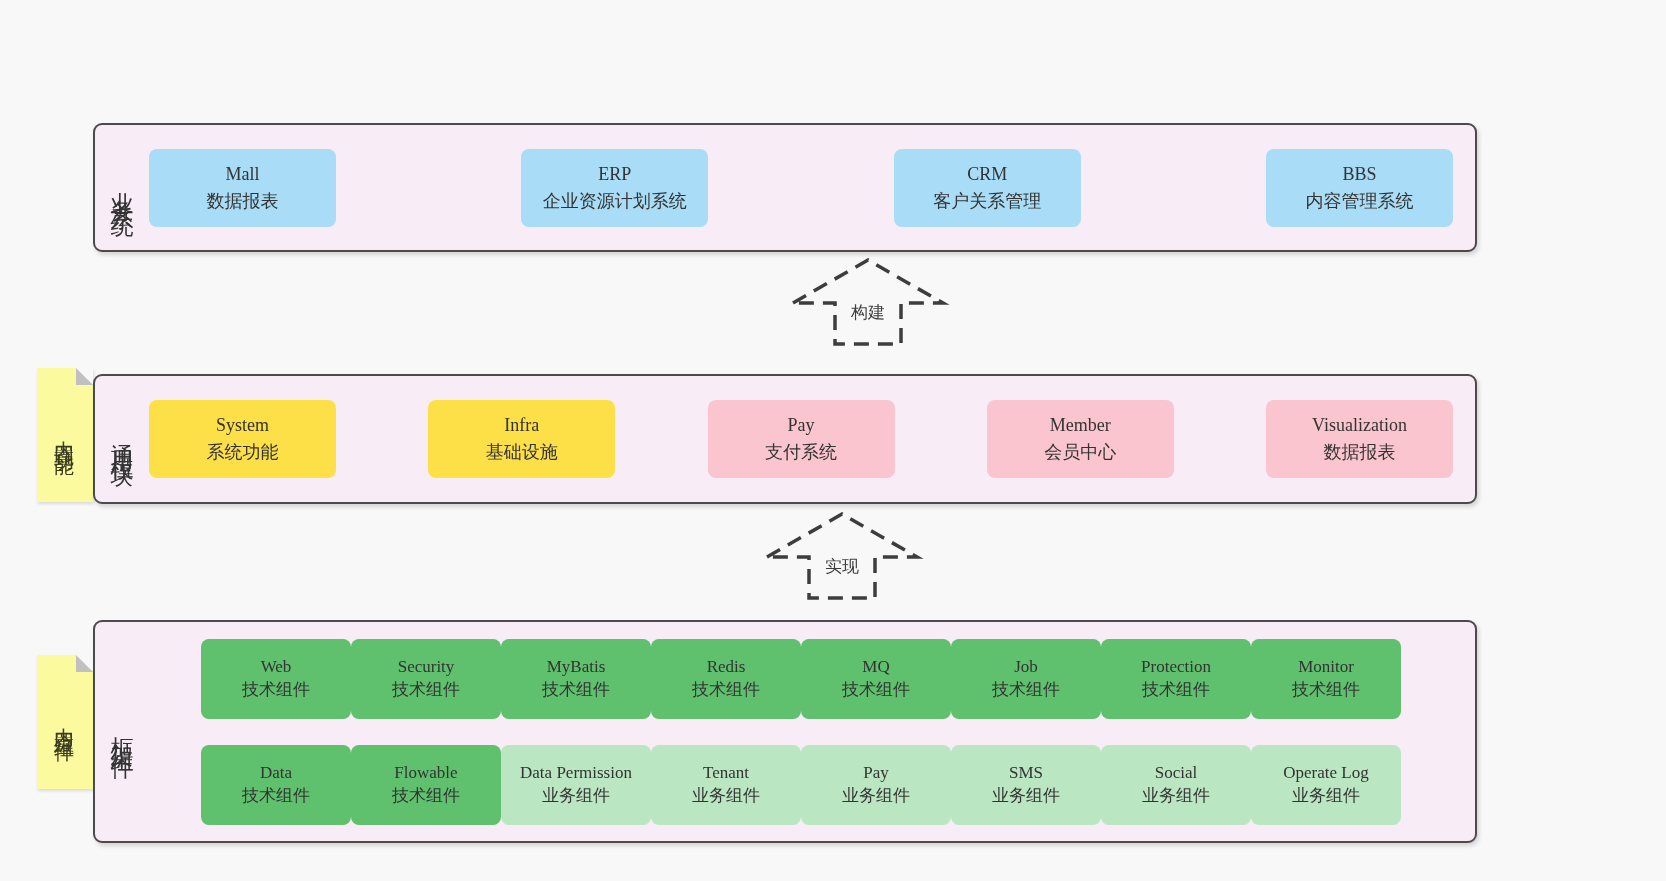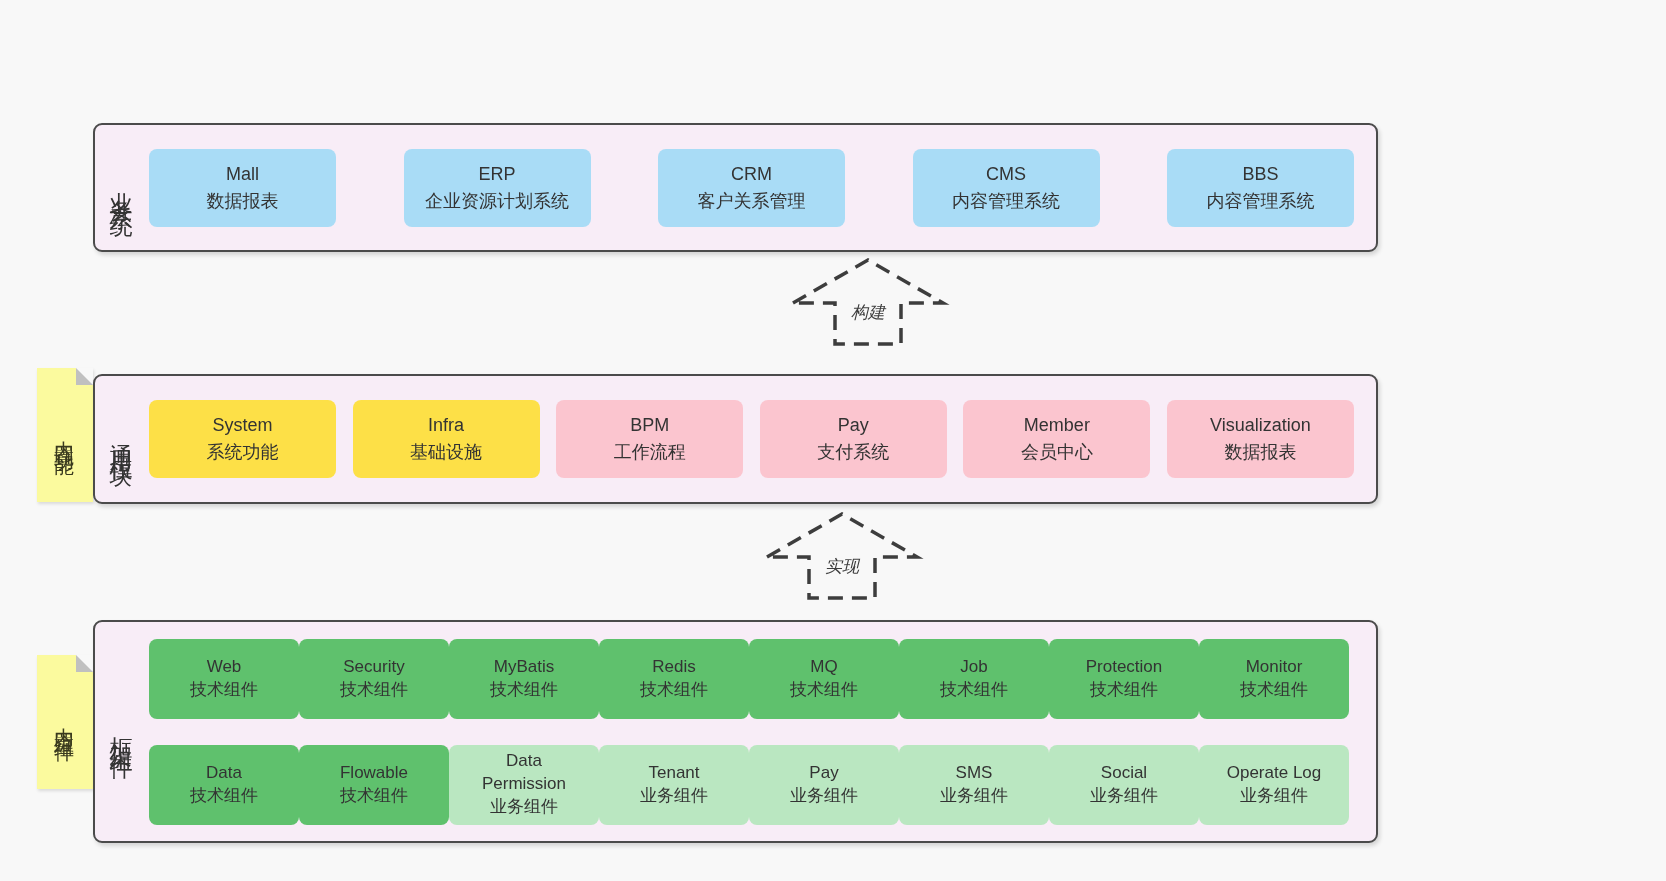--- a/index.html
+++ b/index.html
@@ -5,27 +5,28 @@
   * { margin:0; padding:0; box-sizing:border-box; }
   html,body { width:1666px; height:881px; overflow:hidden; }
   body {
     background:#f8f8f8;
     font-family:"Liberation Sans","DejaVu Sans",sans-serif;
     color:#333;
     position:relative;
   }
   .layer {
     position:absolute;
-    left:93px; width:1285px;
+    left:93px; width:1384px;
     background:#f8edf7;
     border:2px solid #4b4b4b;
     border-radius:9px;
     box-shadow:2px 3px 4px rgba(0,0,0,.14);
     display:flex;
     z-index:2;
+    font-family:Liberation Serif, serif;
   }
   .layer-business   { top:123px; height:129px; }
   .layer-modules    { top:374px; height:130px; }
   .layer-components { top:620px; height:223px; }
 
   .layer-label {
     width:54px; flex:none;
     display:flex; align-items:center; justify-content:center;
   }
   .layer-label span {
@@ -42,21 +43,21 @@
     text-align:center; font-size:18px; line-height:1.5; color:#333;
   }
   .box.blue  { background:#a9dcf6; }
   .box.red   { background:#fde047; }
   .box.pink  { background:#fbc5cf; }
 
   .rows {
     flex:1; display:flex; flex-direction:column;
     justify-content:center; gap:26px; padding-right:22px;
   }
-  .boxes-row-sm { display:flex; justify-content:flex-start; }
+  .boxes-row-sm { display:flex; justify-content:center; }
   .box-sm {
     width:150px; height:80px; border-radius:8px; padding:0 14px;
     display:flex; flex-direction:column; align-items:center; justify-content:center;
     text-align:center; font-size:17px; line-height:1.35; color:#333;
   }
   .box-sm.green      { background:#5fc16d; }
   .box-sm.lightgreen { background:#bae7c1; }
 
   .sticky {
     position:absolute; left:37px; width:56px; height:134px;
@@ -77,21 +78,20 @@
   }
 
   .arrow { position:absolute; width:170px; height:92px; z-index:1; }
   .arrow-1 { left:783px; top:256px; }
   .arrow-2 { left:757px; top:510px; }
   .arrow svg { display:block; }
   .arrow-label {
     position:absolute; left:50%; top:44px; transform:translateX(-50%);
     background:#f8f8f8; padding:1px 5px; font-size:17px; color:#3d3d3d;
     white-space:nowrap;
-    font-style:italic;
   }
 </style>
 </head>
 <body>
 
 <div>
 
   <section class="layer layer-business">
     <div class="layer-label">
       <span>业务系统</span>
@@ -101,24 +101,20 @@
         <span>Mall</span>
         <span>数据报表</span>
       </div>
       <div class="box blue">
         <span>ERP</span>
         <span>企业资源计划系统</span>
       </div>
       <div class="box blue">
         <span>CRM</span>
         <span>客户关系管理</span>
-      </div>
-      <div class="box blue">
-        <span>CMS</span>
-        <span>内容管理系统</span>
       </div>
       <div class="box blue">
         <span>BBS</span>
         <span>内容管理系统</span>
       </div>
     </div>
   </section>
 
   <div class="arrow arrow-1">
     <svg width="170" height="92" viewBox="0 0 170 92">
@@ -138,24 +134,20 @@
     <div class="boxes-row">
       <div class="box red">
         <span>System</span>
         <span>系统功能</span>
       </div>
       <div class="box red">
         <span>Infra</span>
         <span>基础设施</span>
       </div>
       <div class="box pink">
-        <span>BPM</span>
-        <span>工作流程</span>
-      </div>
-      <div class="box pink">
         <span>Pay</span>
         <span>支付系统</span>
       </div>
       <div class="box pink">
         <span>Member</span>
         <span>会员中心</span>
       </div>
       <div class="box pink">
         <span>Visualization</span>
         <span>数据报表</span>

